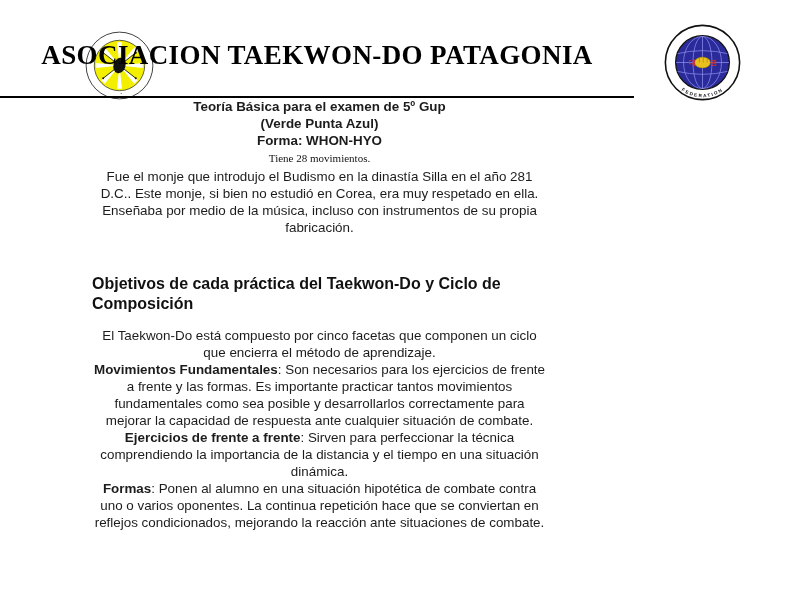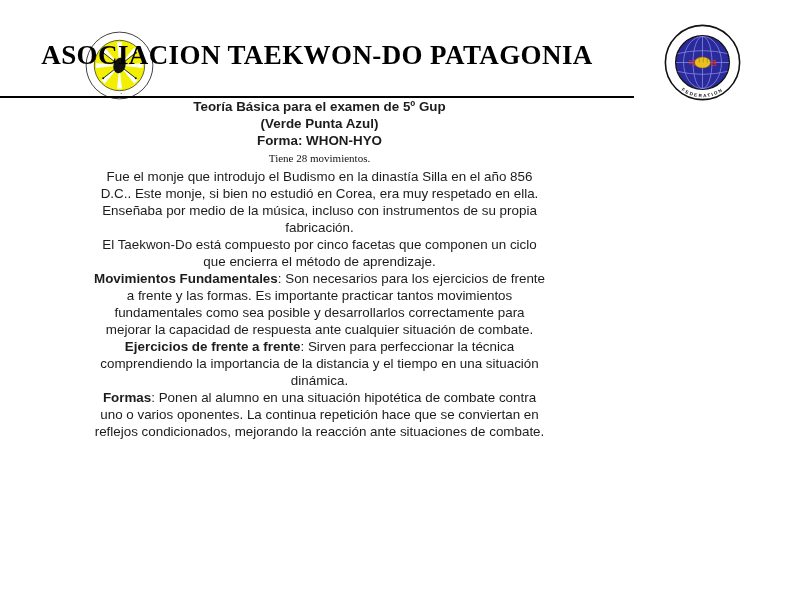--- a/index.html
+++ b/index.html
@@ -144,22 +144,23 @@
 
   <main class="content">
 
     <p class="subtitle1">Teoría Básica para el examen de 5º Gup</p>
     <p class="subtitle2">(Verde Punta Azul)</p>
 
     <p class="forma">Forma: WHON-HYO</p>
 
     <p class="tiene">Tiene 28 movimientos.</p>
 
-    <p class="para para-monk">Fue el monje que introdujo el Budismo en la dinastía Silla en el año 856 D.C.. Este monje, si bien no estudió en Corea, era muy respetado en ella. Enseñaba por medio de la música, incluso con instrumentos de su propia fabricación.</p>
+    <p class="para para-monk">Fue el monje que introdujo el Budismo en la dinastía Silla en el año 281 D.C.. Este monje, si bien no estudió en Corea, era muy respetado en ella. Enseñaba por medio de la música, incluso con instrumentos de su propia fabricación.</p>
 
+    <h2 class="heading">Objetivos de cada práctica del Taekwon-Do y Ciclo de Composición</h2>
 
     <p class="para para-ciclo">El Taekwon-Do está compuesto por cinco facetas que componen un ciclo que encierra el método de aprendizaje.</p>
 
     <p class="para para-mov"><span class="lead">Movimientos Fundamentales</span><span>: Son necesarios para los ejercicios de frente a frente y las formas. Es importante practicar tantos movimientos fundamentales como sea posible y desarrollarlos correctamente para mejorar la capacidad de respuesta ante cualquier situación de combate.</span></p>
 
     <p class="para para-ejer"><span class="lead">Ejercicios de frente a frente</span><span>: Sirven para perfeccionar la técnica comprendiendo la importancia de la distancia y el tiempo en una situación dinámica.</span></p>
 
     <p class="para para-formas"><span class="lead">Formas</span><span>: Ponen al alumno en una situación hipotética de combate contra uno o varios oponentes. La continua repetición hace que se conviertan en reflejos condicionados, mejorando la reacción ante situaciones de combate.</span></p>
 
   </main>

